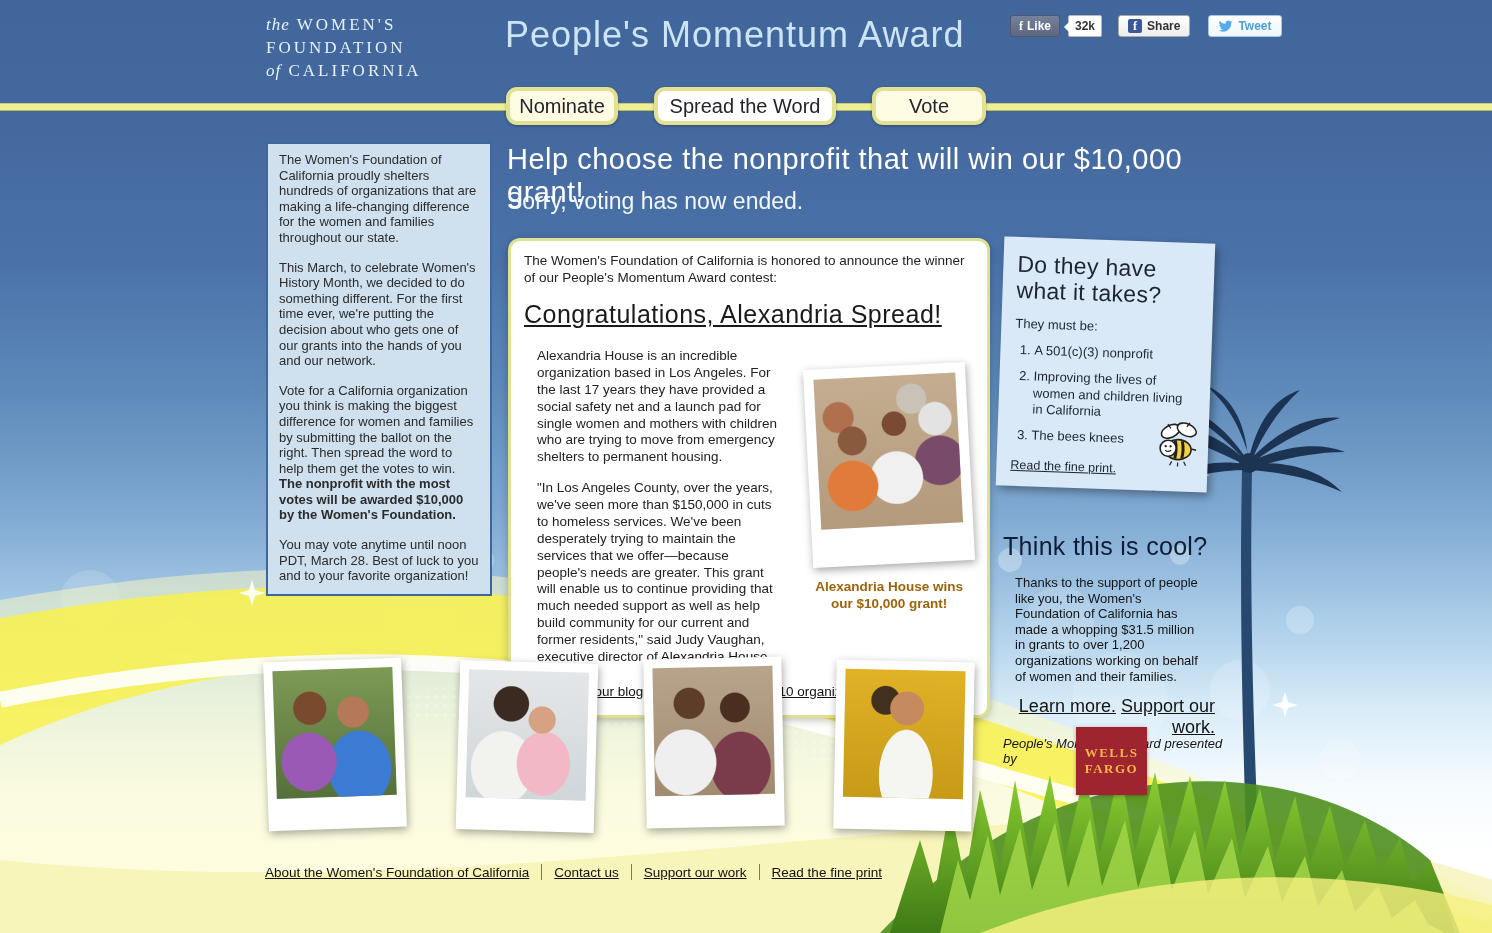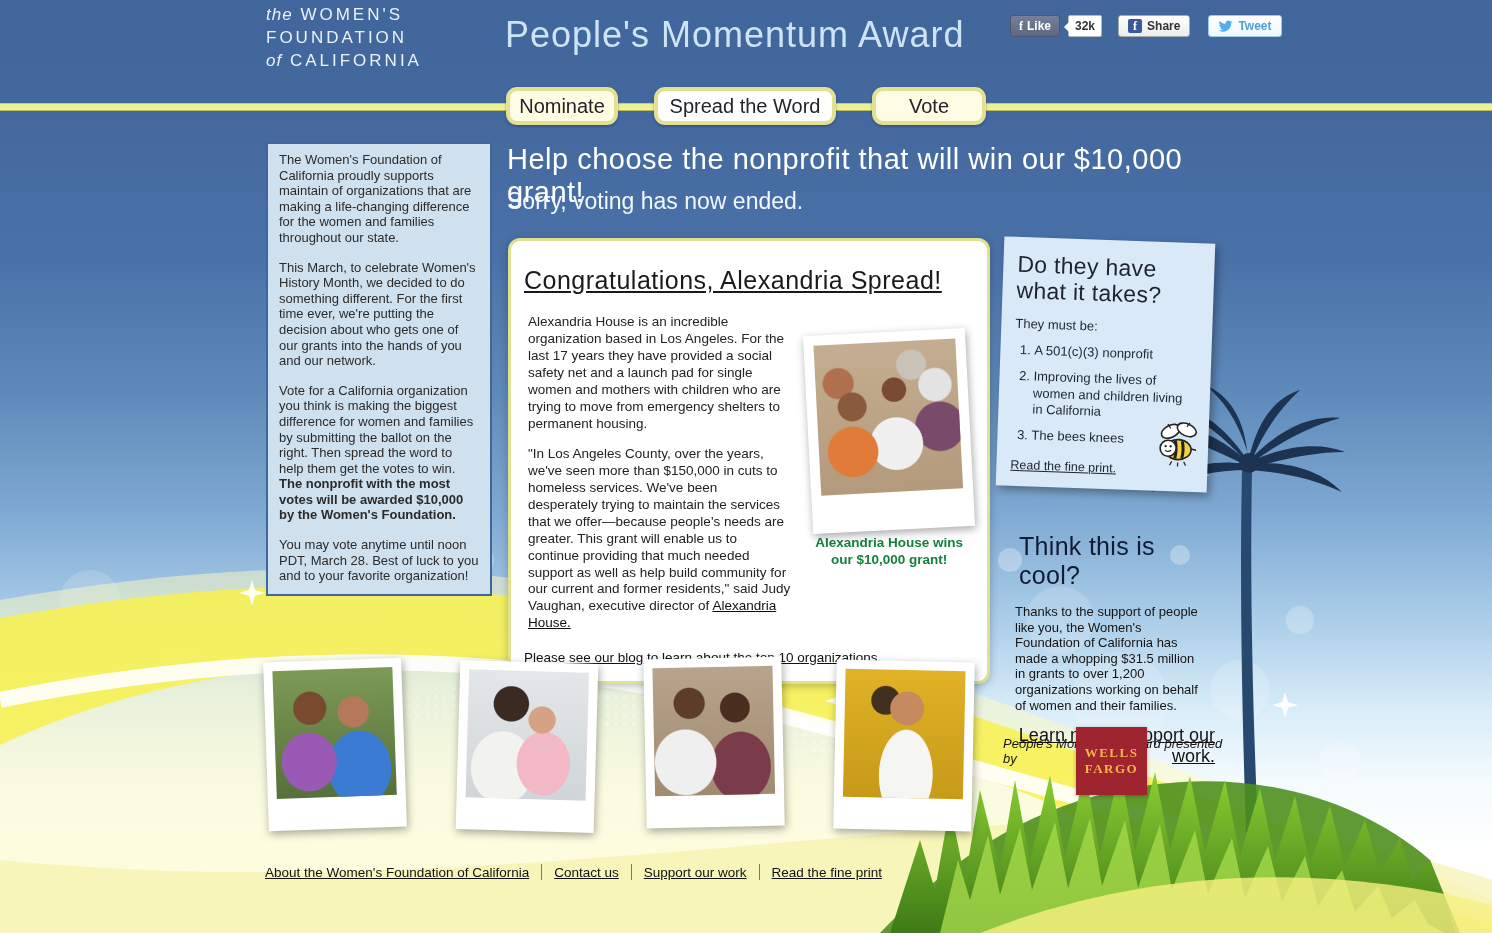--- a/index.html
+++ b/index.html
@@ -3,21 +3,21 @@
 <meta charset="utf-8">
 <style>
   html,body{margin:0;padding:0;background:#fff;}
   .page{position:relative;width:1492px;height:933px;overflow:hidden;
         font-family:"Liberation Sans",sans-serif;
         background:linear-gradient(180deg,#41669c 0%,#44699f 14%,#4a72a9 28%,#5e8aba 42%,#7fa9d2 55%,#a9cce8 66%,#d8ecf8 76%,#f5fbfe 84%,#ffffff 92%);}
   .deco{position:absolute;inset:0;z-index:1;pointer-events:none;}
   .content{position:absolute;inset:0;z-index:2;}
 
   
-  .logo{position:absolute;left:266px;top:4px;color:#e9f1fa;font-family:Liberation Sans, sans-serif;
+  .logo{position:absolute;left:266px;top:14px;color:#e9f1fa;font-family:Liberation Serif, serif;
         font-size:17px;letter-spacing:3px;line-height:1.35;}
   .logo .sc{font-style:italic;letter-spacing:1px;text-transform:lowercase;}
   .site-title{position:absolute;left:505px;top:14px;width:500px;color:#cde4f7;
         font-weight:300;font-size:36px;letter-spacing:1px;}
   .social{position:absolute;left:1010px;top:15px;display:flex;align-items:center;font-size:12px;}
   .like-btn{display:flex;align-items:center;gap:4px;background:linear-gradient(#77809a,#5d6780);
         color:#fff;font-weight:bold;border:1px solid #4e5770;border-radius:3px;padding:3px 8px;cursor:pointer;}
   .like-count{position:relative;margin-left:8px;background:#fff;border:1px solid #b8b8b8;border-radius:2px;
         color:#333;font-weight:bold;padding:3px 6px;}
   .like-count::before{content:"";position:absolute;left:-5px;top:6px;border-top:5px solid transparent;
@@ -52,52 +52,52 @@
   .sidebar p:last-child{margin-bottom:0;}
 
   
   .announce{position:absolute;left:508px;top:238px;width:450px;background:#fff;
         border:3px solid #dfe190;border-radius:12px;padding:12px 13px 14px;
         box-shadow:0 2px 8px rgba(0,0,0,.25);color:#222;font-size:13.5px;line-height:1.25;}
   .announce-heading{margin:12px 0 18px;font-weight:300;font-size:25px;color:#1a1a1a;
         text-decoration:underline;letter-spacing:.5px;}
   .announce-cols{display:flex;gap:10px;}
   .announce-text{width:295px;}
-  .announce-text p{margin:0 4px 14px;}
+  .announce-text p{margin:0 13px 14px;}
   .announce-photo-col{width:185px;text-align:center;}
   .polaroid{background:#fff;box-shadow:1px 3px 8px rgba(0,0,0,.35);display:inline-block;}
   .winner-frame{padding:10px 10px 38px;transform:rotate(-3deg);margin-top:18px;}
   .winner-photo{width:142px;height:150px;background:
         radial-gradient(circle at 24% 72%, #e07b3a 0 16%, transparent 17%),
         radial-gradient(circle at 25% 42%, #8a5a3f 0 10%, transparent 11%),
         radial-gradient(circle at 55% 68%, #f0f0f0 0 20%, transparent 21%),
         radial-gradient(circle at 55% 32%, #7a4a33 0 9%, transparent 10%),
         radial-gradient(circle at 16% 26%, #b06f4d 0 9%, transparent 10%),
         radial-gradient(circle at 84% 30%, #e3e3e3 0 10%, transparent 11%),
         radial-gradient(circle at 86% 58%, #7a4a6a 0 16%, transparent 17%),
         radial-gradient(circle at 68% 16%, #c9c2b6 0 9%, transparent 10%),
         linear-gradient(180deg,#c4ad90,#b49a7c);}
-  .photo-caption{font-weight:bold;font-size:13.5px;color:#15803d;line-height:1.25;}
+  .photo-caption{margin-top:10px;font-weight:bold;font-size:13.5px;color:#a16207;line-height:1.25;}
   .blog-link{display:inline-block;margin-top:4px;color:#111;text-decoration:underline;cursor:pointer;}
   .inline-link{color:#111;text-decoration:underline;cursor:pointer;}
 
   
   .note{position:absolute;left:1000px;top:240px;width:183px;background:#d9e9f7;
         padding:14px 14px 12px;transform:rotate(2deg);box-shadow:3px 4px 8px rgba(0,0,0,.35);
         color:#1d2430;font-size:13px;line-height:1.25;}
   .note-title{font-weight:300;font-size:23px;line-height:1.15;margin:0 0 12px;letter-spacing:.3px;}
   .note-intro{margin:0 0 10px;}
   .note ol{margin:0 0 14px;padding-left:20px;}
   .note ol li{margin-bottom:10px;}
   .note-link{color:#1d2430;text-decoration:underline;font-size:12.5px;cursor:pointer;}
   .bee{position:absolute;right:2px;bottom:22px;}
 
   
   .cool{position:absolute;left:1003px;top:532px;width:212px;color:#0f1c35;}
-  .cool-title{font-weight:300;font-size:25px;margin:0 16px 14px;letter-spacing:.3px;}
+  .cool-title{font-weight:300;font-size:25px;margin:0 0 14px;letter-spacing:.3px;}
   .cool-body{font-size:13px;line-height:1.2;color:#141414;margin:12px;}
   .cool-links{font-size:18px;margin-top:2px;text-align:right;}
   .cool-links span{text-decoration:underline;cursor:pointer;color:#141414;}
   .presented{position:absolute;left:1003px;top:736px;width:230px;font-style:italic;
         font-size:13px;color:#141414;}
   .wells{position:absolute;left:1076px;top:727px;width:71px;height:68px;background:#9e2430;
         display:flex;flex-direction:column;align-items:center;justify-content:center;
         font-family:"Liberation Serif",serif;font-weight:bold;color:#f3b749;
         font-size:13px;letter-spacing:1.5px;line-height:1.25;box-shadow:0 1px 4px rgba(0,0,0,.3);}
 
@@ -248,27 +248,28 @@
         <span>Spread the Word</span>
       </div>
     <div class="tab tab-vote">
         <span>Vote</span>
       </div>
 
     <div class="headline">Help choose the nonprofit that will win our $10,000 grant!</div>
     <div class="subheadline">Sorry, voting has now ended.</div>
 
     <div class="sidebar">
-      <p>The Women's Foundation of California proudly supports maintain of organizations that are making a life-changing difference for the women and families throughout our state.</p>
+      <p>The Women's Foundation of California proudly shelters hundreds of organizations that are making a life-changing difference for the women and families throughout our state.</p>
       <p>This March, to celebrate Women's History Month, we decided to do something different. For the first time ever, we're putting the decision about who gets one of our grants into the hands of you and our network.</p>
       <p><span>Vote for a California organization you think is making the biggest difference for women and families by submitting the ballot on the right. Then spread the word to help them get the votes to win. </span><b>The nonprofit with the most votes will be awarded $10,000 by the Women's Foundation.</b></p>
       <p>You may vote anytime until noon PDT, March 28. Best of luck to you and to your favorite organization!</p>
     </div>
 
     <div class="announce">
+      <div>The Women's Foundation of California is honored to announce the winner of our People's Momentum Award contest:</div>
       <div class="announce-heading">Congratulations, Alexandria Spread!</div>
       <div class="announce-cols">
         <div class="announce-text">
           <p>Alexandria House is an incredible organization based in Los Angeles. For the last 17 years they have provided a social safety net and a launch pad for single women and mothers with children who are trying to move from emergency shelters to permanent housing.</p>
           <p><span>"In Los Angeles County, over the years, we've seen more than $150,000 in cuts to homeless services. We've been desperately trying to maintain the services that we offer—because people's needs are greater. This grant will enable us to continue providing that much needed support as well as help build community for our current and former residents," said Judy Vaughan, executive director of </span><a class="inline-link">Alexandria House.</a></p>
         </div>
         <div class="announce-photo-col">
           <div class="polaroid winner-frame">
             <div class="winner-photo"></div>
           </div>

